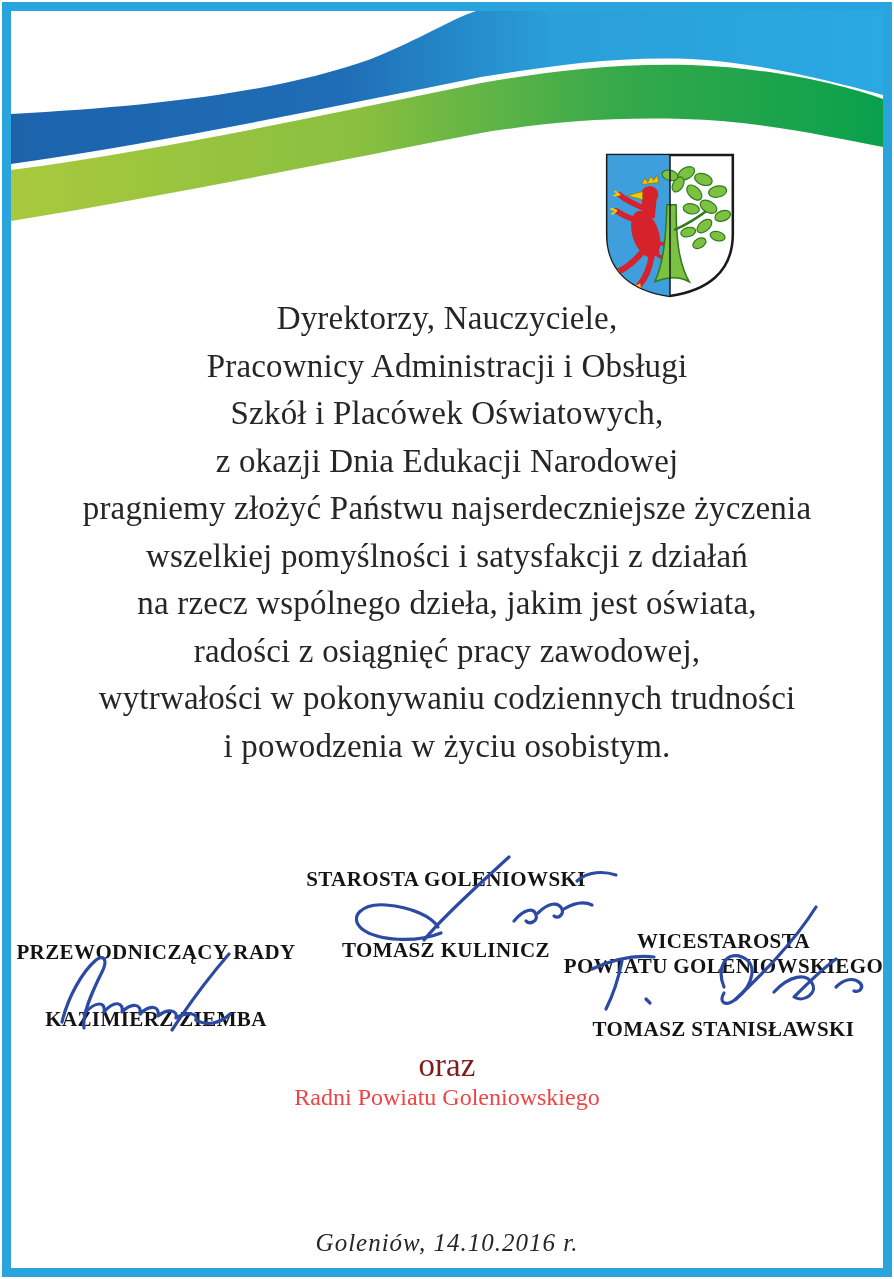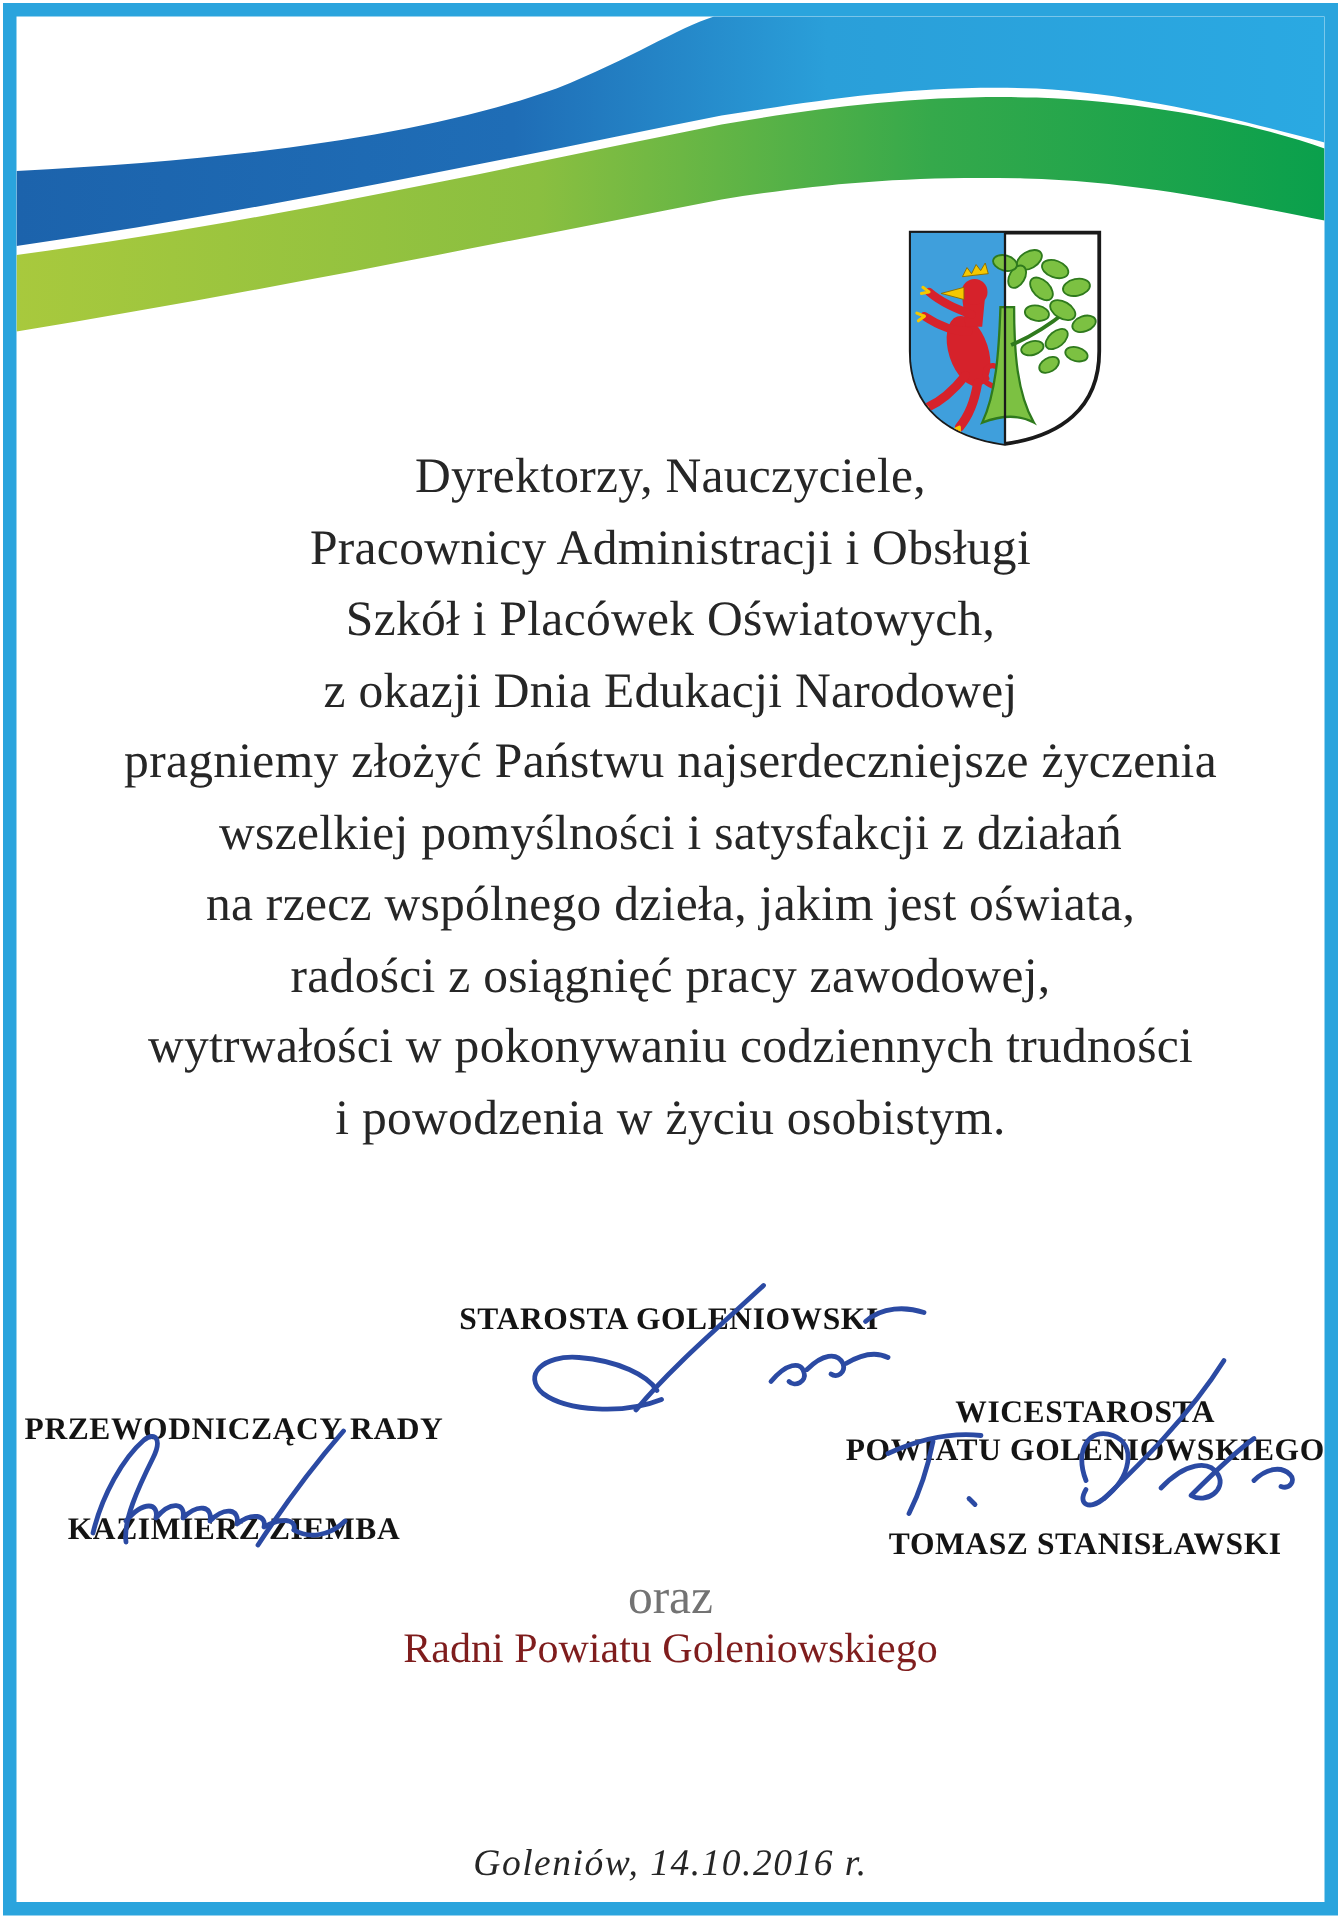--- a/index.html
+++ b/index.html
@@ -31,25 +31,25 @@
   .sig-center{left:255px;top:856px;width:360px;}
   .sig-center .sig-name{margin-top:46px;}
   .sig-left{left:5px;top:929px;width:280px;}
   .sig-left .sig-name{margin-top:42px;}
   .sig-right{left:545px;top:918px;width:335px;}
   .sig-right .sig-name{margin-top:38px;}
   .sig svg{position:absolute;overflow:visible;pointer-events:none;}
   .autograph{stroke:#2b4aa3;stroke-width:3.2;fill:none;stroke-linecap:round;stroke-linejoin:round;}
   .closing-oraz{
     position:absolute;left:0;top:1036px;width:872px;text-align:center;
-    font-size:33px;color:#737373;
+    font-size:33px;color:#7f1d1d;
   }
   .closing-radni{
     position:absolute;left:0;top:1073px;width:872px;text-align:center;
-    font-size:28px;color:#7f1d1d;
+    font-size:24px;color:#ef4444;
   }
   .dateline{
     position:absolute;left:0;top:1218px;width:872px;text-align:center;
     font-style:italic;font-size:25px;color:#262626;letter-spacing:1px;
   }
 </style>
 </head>
 <body>
 
 <div class="page">
@@ -141,20 +141,21 @@
       <svg style="left:0;top:-12px;" width="360" height="105" viewBox="0 0 360 105">
         <g class="autograph">
           <path d="M 175,78 C 150,88 112,86 96,74 C 82,62 96,48 120,50 C 146,52 166,62 172,72"></path>
           <path d="M 158,85 C 180,58 215,28 243,2"></path>
           <path d="M 248,66 C 258,54 268,52 270,60 C 272,66 264,70 260,66"></path>
           <path d="M 272,58 C 282,48 292,46 296,54 C 298,60 292,64 288,61"></path>
           <path d="M 298,54 C 308,48 318,46 326,50"></path>
           <path d="M 311,26 C 322,16 338,16 350,20"></path>
         </g>
       </svg>
+      <div class="sig-name">TOMASZ KULINICZ</div>
     </div>
 
     <div class="sig sig-left">
       <div class="sig-title">PRZEWODNICZĄCY RADY</div>
       <svg style="left:28px;top:12px;" width="210" height="90" viewBox="0 0 210 90">
         <g class="autograph">
           <path d="M 18,70 C 24,45 38,20 52,8 C 60,2 64,8 58,20 C 48,40 38,62 40,76"></path>
           <path d="M 40,62 C 52,48 62,50 60,60 C 70,48 80,50 78,60 C 88,50 98,52 96,62 C 106,52 116,54 114,64 C 124,56 134,58 132,66 C 142,60 154,60 152,68"></path>
           <path d="M 128,78 C 145,52 165,25 185,2"></path>
           <path d="M 152,68 C 162,74 176,72 186,62"></path>

